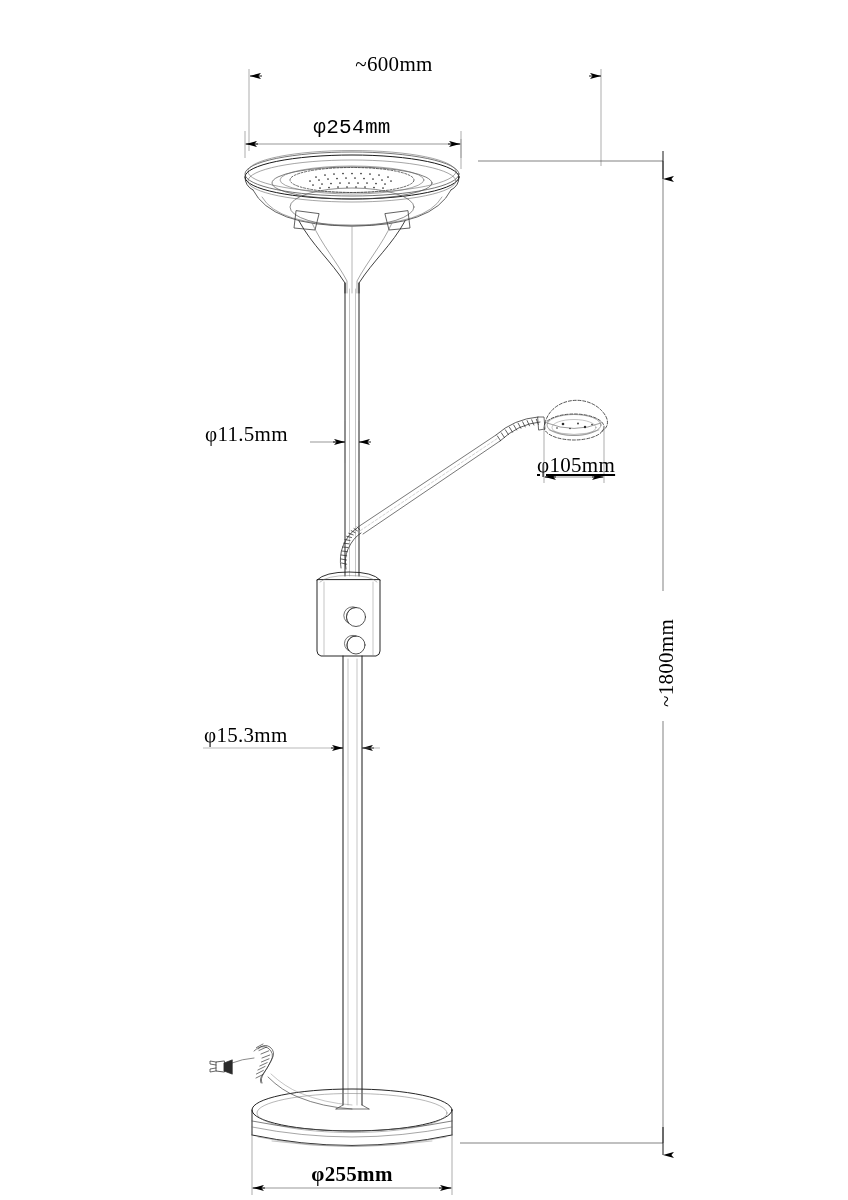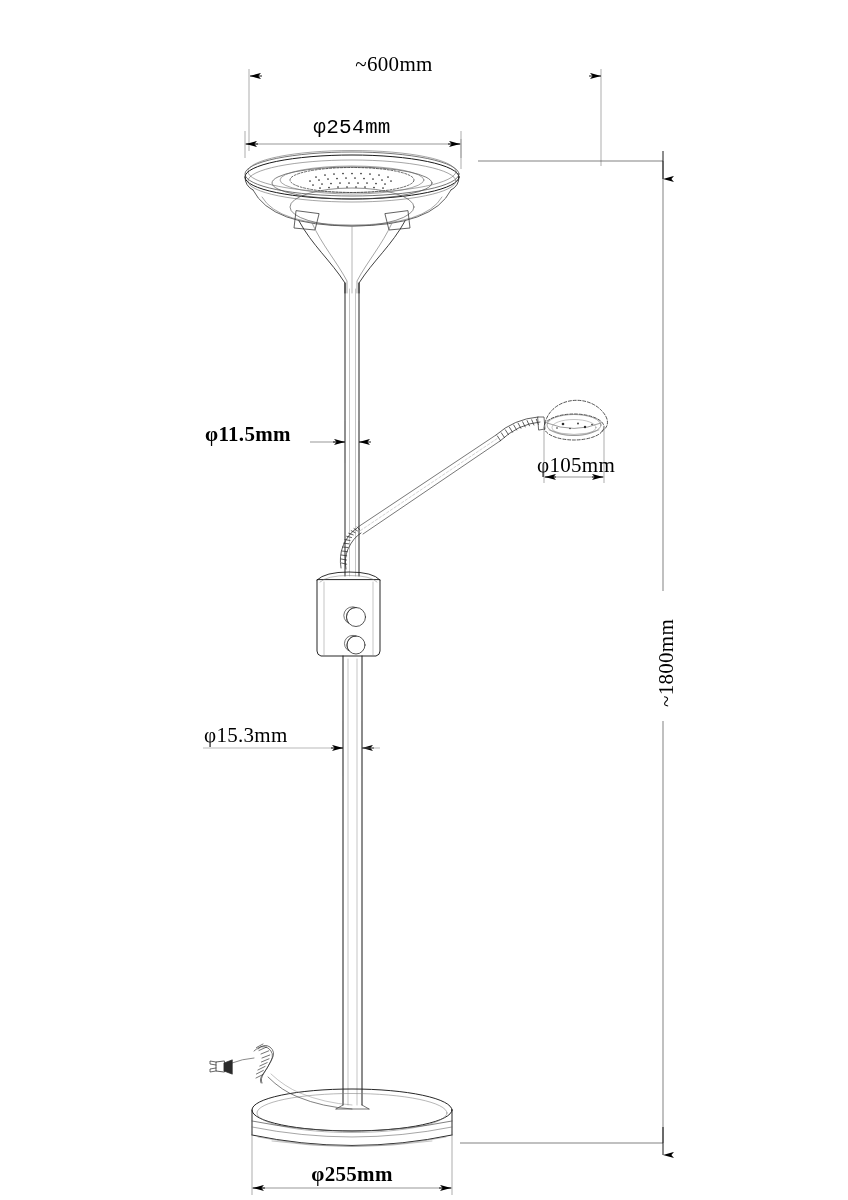--- a/index.html
+++ b/index.html
@@ -335,23 +335,23 @@
       <line x1="252" y1="1157" x2="452" y2="1157" stroke="#6a6a6a" stroke-width="0.7"></line>
       <line x1="265" y1="1157" x2="253" y2="1157" stroke="#000" stroke-width="0.9" marker-end="url(#arrL)"></line>
       <line x1="439" y1="1157" x2="451" y2="1157" stroke="#000" stroke-width="0.9" marker-end="url(#arrR)"></line>
     </g>
   </svg>
 
   <div class="dimtext" style="left:394px;top:23px;transform:translateX(-50%);">~600mm</div>
 
   <div class="dimtext" style="left:352px;top:86px;transform:translateX(-50%);font-family:Liberation Mono, monospace;">φ254mm</div>
 
-  <div class="dimtext" style="left:205px;top:393px;font-weight:bold;">φ11.5mm</div>
-
-  <div class="dimtext" style="left:537px;top:424px;">φ105mm</div>
+  <div class="dimtext" style="left:205px;top:393px;">φ11.5mm</div>
+
+  <div class="dimtext" style="left:537px;top:424px;text-decoration:underline;">φ105mm</div>
 
   <div class="dimtext" style="left:204px;top:694px;text-align:right;">φ15.3mm</div>
 
   <div class="dimtext vert" style="left:656px;top:676px;">~1800mm</div>
 
   <div class="dimtext" style="left:352px;top:1133px;transform:translateX(-50%);font-weight:bold;">φ255mm</div>
 
 </div>
 
 </body></html>

